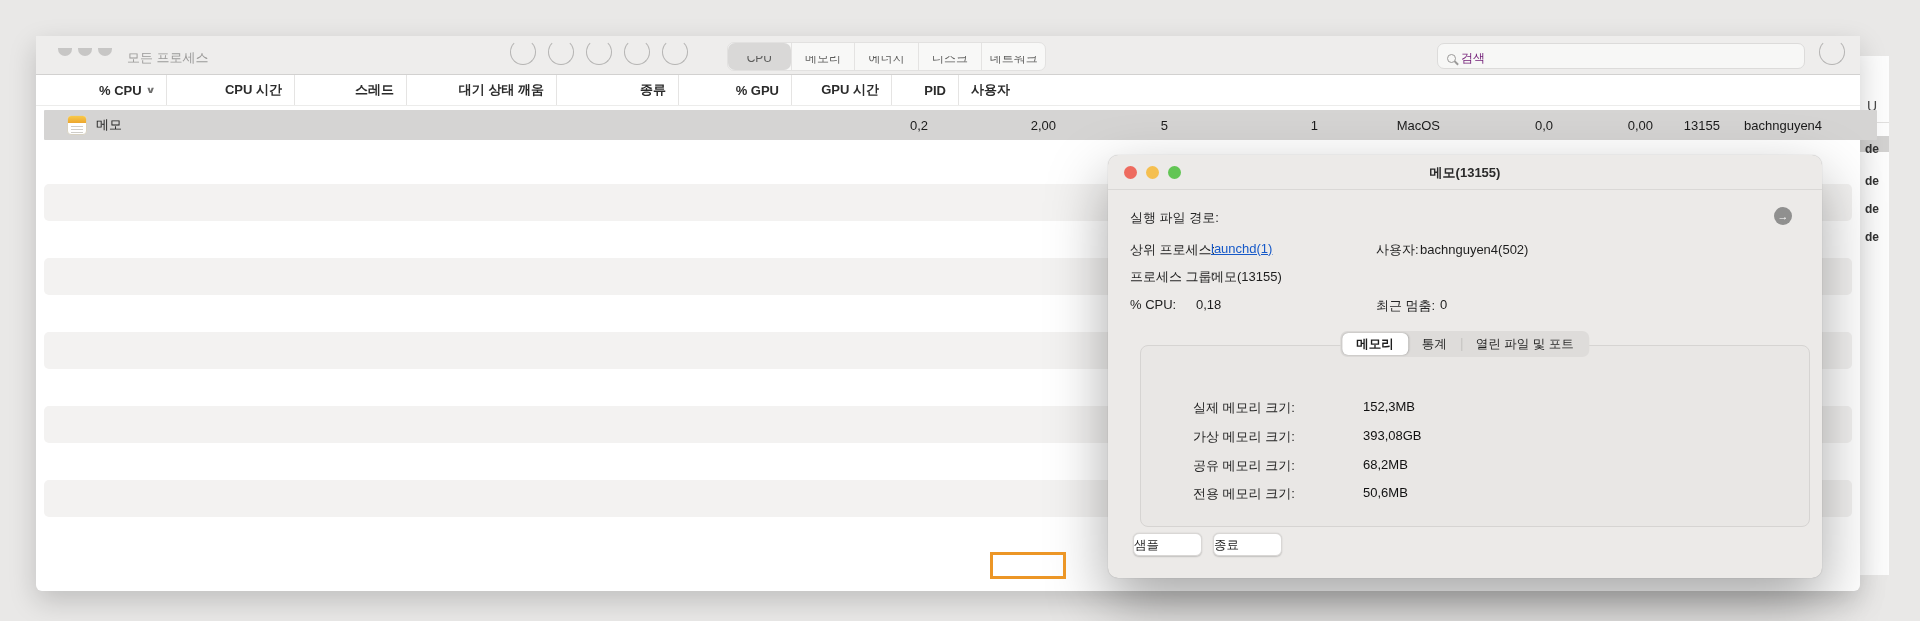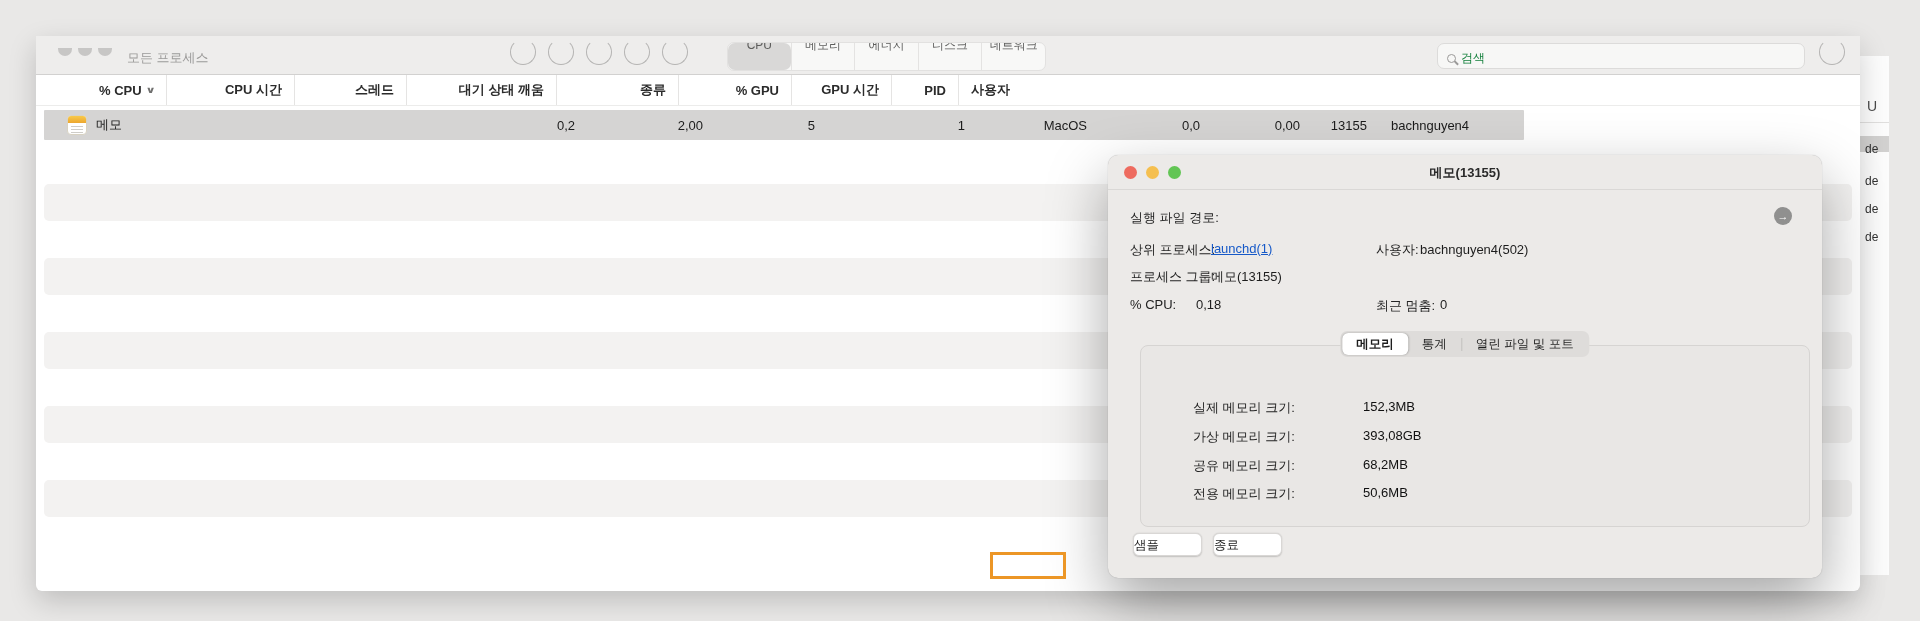--- a/index.html
+++ b/index.html
@@ -4,55 +4,55 @@
 <style>
   html,body{margin:0;padding:0;}
   body{font-family:"Liberation Sans","DejaVu Sans",sans-serif;}
   .stage{position:relative;width:1920px;height:621px;background:#e9e8e7;overflow:hidden;}
 
   
   .bg-window{position:absolute;left:1858px;top:56px;width:30px;height:519px;background:#fcfcfc;z-index:1;
              border-left:1px solid #e3e2e1;}
   .bg-window .bg-head{position:absolute;left:8px;top:42px;font-size:14px;color:#4a4a4a;}
   .bg-window .bg-sep{position:absolute;left:0;top:66px;width:30px;border-top:1px solid #e0dfde;}
-  .bg-row{position:absolute;left:0;width:30px;height:16px;font-size:12px;color:#333;line-height:26px;padding-left:6px;box-sizing:border-box;}
+  .bg-row{position:absolute;left:0;width:30px;height:16px;font-size:12px;color:#333;line-height:26px;padding-left:6px;box-sizing:border-box;font-weight:bold;}
   .bg-row.sel{background:#d2d1d0;}
 
   
   .main-window{position:absolute;left:36px;top:20px;width:1824px;height:555px;background:#fff;
                border-radius:0 0 6px 6px;box-shadow:0 10px 28px rgba(0,0,0,.18);z-index:2;margin-top:16px;}
   .toolbar{position:absolute;left:0;top:0;width:100%;height:38px;background:#eeedec;border-bottom:1px solid #d2d1d0;border-radius:0;}
   .tl-half{position:absolute;top:12px;width:14px;height:8px;border-radius:0 0 8px 8px;background:#c7c6c5;}
   .filter-label{position:absolute;left:91px;top:13px;font-size:13px;color:#9b9a99;}
   .tb-btn{position:absolute;top:3px;width:26px;height:26px;border-radius:50%;
           border:1.5px solid #b5b4b3;border-top-color:transparent;box-sizing:border-box;background:transparent;}
   .seg-control{position:absolute;left:691px;top:6px;width:319px;height:29px;background:rgba(255,255,255,.6);
                border:1px solid #e2e1e0;border-radius:7px;display:flex;box-sizing:border-box;}
-  .seg{flex:1;position:relative;display:flex;justify-content:center;}
+  .seg{flex:1;position:relative;display:flex;justify-content:center;align-items:flex-end;}
   .seg + .seg{border-left:1px solid #e4e3e2;}
   .seg.sel{background:#d9d8d7;border-radius:7px;border-left:none;}
   .seg-clip{height:10px;overflow:hidden;margin-bottom:4px;}
   .seg-clip span{display:block;font-size:12px;line-height:12px;transform:translateY(-4px);color:#5d5d5c;white-space:nowrap;}
   .search-field{position:absolute;left:1401px;top:7px;width:368px;height:26px;border:1px solid #dcdbda;
                 border-radius:7px;background:rgba(255,255,255,.55);box-sizing:border-box;display:flex;align-items:center;}
   .mag{position:relative;width:9px;height:9px;border:1.5px solid #9b9a99;border-radius:50%;margin:4px 5px 0 9px;box-sizing:border-box;}
   .mag::after{content:'';position:absolute;width:5px;height:1.5px;background:#9b9a99;transform:rotate(45deg);right:-4px;bottom:-2px;}
-  .search-ph{font-size:12px;color:#15803d;margin-top:4px;}
+  .search-ph{font-size:12px;color:#701a75;margin-top:4px;}
 
   
   .thead{position:absolute;left:0;top:39px;width:100%;height:31px;background:#fff;display:flex;
          border-bottom:1px solid #ececeb;box-sizing:border-box;font-size:13px;font-weight:600;color:#2b2b2b;}
   .th{display:flex;align-items:center;justify-content:flex-end;padding:0 12px;box-sizing:border-box;white-space:nowrap;}
   .th.left{justify-content:flex-start;}
   .th + .th{border-left:1px solid #e5e4e3;}
   .sort-ind{font-size:9px;color:#6f6f6e;margin-left:5px;transform:scaleX(1.4);}
 
   
   .stripe{position:absolute;left:8px;width:1808px;height:37px;background:#f3f2f1;border-radius:5px;}
-  .prow{position:absolute;left:8px;top:74px;width:1480px;height:30px;background:#d5d4d3;border-radius:1px;
+  .prow{position:absolute;left:8px;top:74px;width:1833px;height:30px;background:#d5d4d3;border-radius:1px;
         display:flex;font-size:13px;color:#1b1b1b;align-items:center;}
   .td{display:flex;align-items:center;justify-content:flex-end;padding:0 12px;box-sizing:border-box;white-space:nowrap;}
   .td.left{justify-content:flex-start;}
   .app-icon{position:relative;width:20px;height:20px;border-radius:4px;background:#fff;border:1px solid #d8d2c2;
             box-sizing:border-box;margin:0 9px 0 11px;overflow:hidden;flex:0 0 auto;}
   .app-icon .band{position:absolute;left:0;top:0;width:100%;height:7px;background:linear-gradient(#f8c94a,#eda72f);}
   .app-icon .l1,.app-icon .l2,.app-icon .l3{position:absolute;left:3px;right:3px;height:1px;background:#cfcdc8;}
   .app-icon .l1{top:10px}.app-icon .l2{top:13px}.app-icon .l3{top:16px}
 
   

